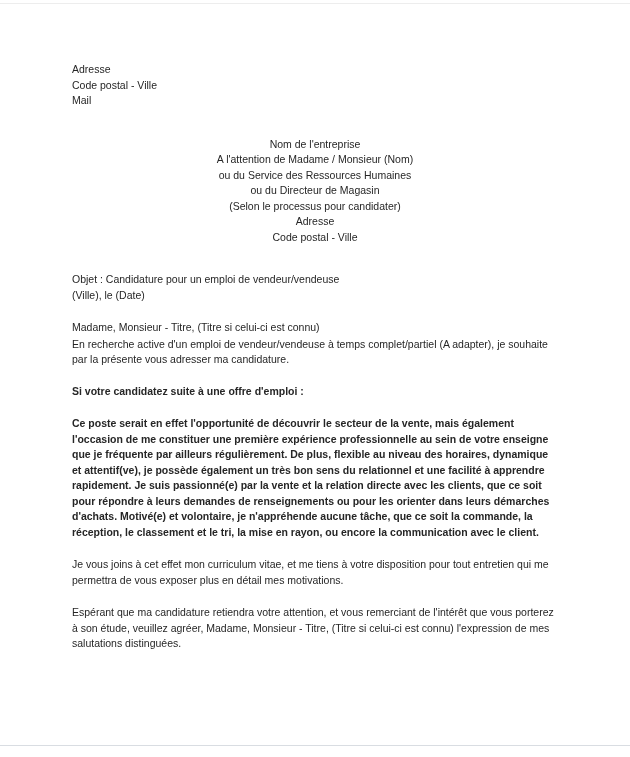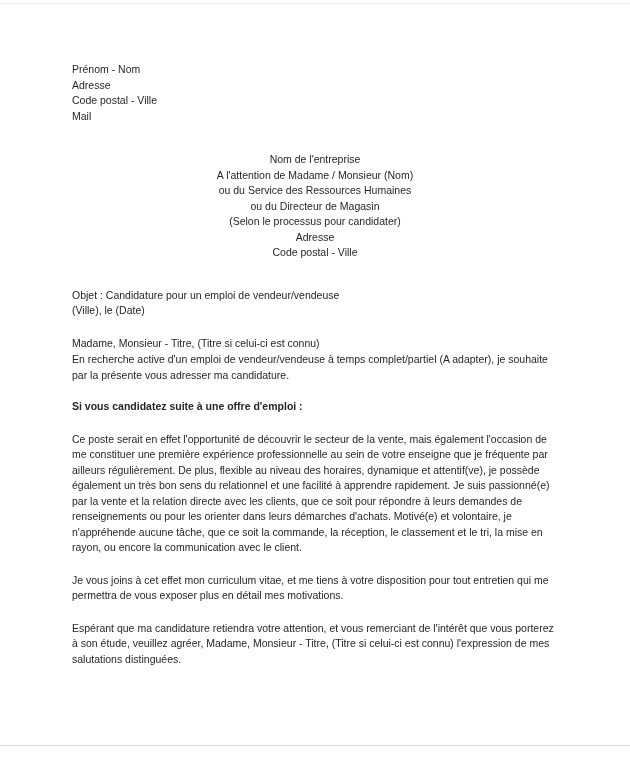--- a/index.html
+++ b/index.html
@@ -47,35 +47,34 @@
   .blk p { margin: 0; }
   .right { text-align: center; }
   .bold { font-weight: bold; }
   .sp-top-sender   { padding-top: 62px; }
   .sp-recipient    { padding-top: 28px; }
   .sp-object       { padding-top: 27px; }
   .sp-salutation   { padding-top: 17px; }
   .sp-h1           { padding-top: 16px; }
   .sp-para         { padding-top: 1px; }
   .sp-h2           { padding-top: 16px; }
-  .sp-bigpara      { padding-top: 17px; }
+  .sp-bigpara      { padding-top: 17px; font-weight: bold; }
   .sp-joins        { padding-top: 17px; }
   .sp-closing      { padding-top: 17px; }
 </style>
 </head>
 <body>
 
 <div id="page">
 
   <div class="rule-top"></div>
 
   <div class="content">
 
     <div class="blk sp-top-sender">
-      <p>Prénom - Nom</p>
       <p>Adresse</p>
       <p>Code postal - Ville</p>
       <p>Mail</p>
     </div>
 
     <div class="blk right sp-recipient">
       <p>Nom de l'entreprise</p>
       <p>A l'attention de Madame / Monsieur (Nom)</p>
       <p>ou du Service des Ressources Humaines</p>
       <p>ou du Directeur de Magasin</p>
@@ -92,21 +91,21 @@
     <div class="blk sp-salutation">
       <p>Madame, Monsieur - Titre, (Titre si celui-ci est connu)</p>
     </div>
 
 
     <div class="blk sp-para">
       <p>En recherche active d'un emploi de vendeur/vendeuse à temps complet/partiel (A adapter), je souhaite par la présente vous adresser ma candidature.</p>
     </div>
 
     <div class="blk sp-h2">
-      <p class="bold">Si vous candidatez  suite à une offre d'emploi :</p>
+      <p class="bold">Si votre candidatez  suite à une offre d'emploi :</p>
     </div>
 
 
     <div class="blk sp-bigpara">
       <p>Ce poste serait en effet l'opportunité de découvrir le secteur de la vente, mais également l'occasion de me constituer une première expérience professionnelle au sein de votre enseigne que je fréquente par ailleurs régulièrement. De plus, flexible au niveau des horaires, dynamique et attentif(ve), je possède également un très bon sens du relationnel et une facilité à apprendre rapidement. Je suis passionné(e) par la vente et la relation directe avec les clients, que ce soit pour répondre à leurs demandes de renseignements ou pour les orienter dans leurs démarches d'achats.  Motivé(e) et volontaire, je n'appréhende aucune tâche, que ce soit la commande, la réception, le classement et le tri, la mise en rayon, ou encore la communication avec le client.</p>
     </div>
 
     <div class="blk sp-joins">
       <p>Je vous joins à cet effet mon curriculum vitae, et me tiens à votre disposition pour tout entretien qui me permettra de vous exposer plus en détail mes motivations.</p>
     </div>

